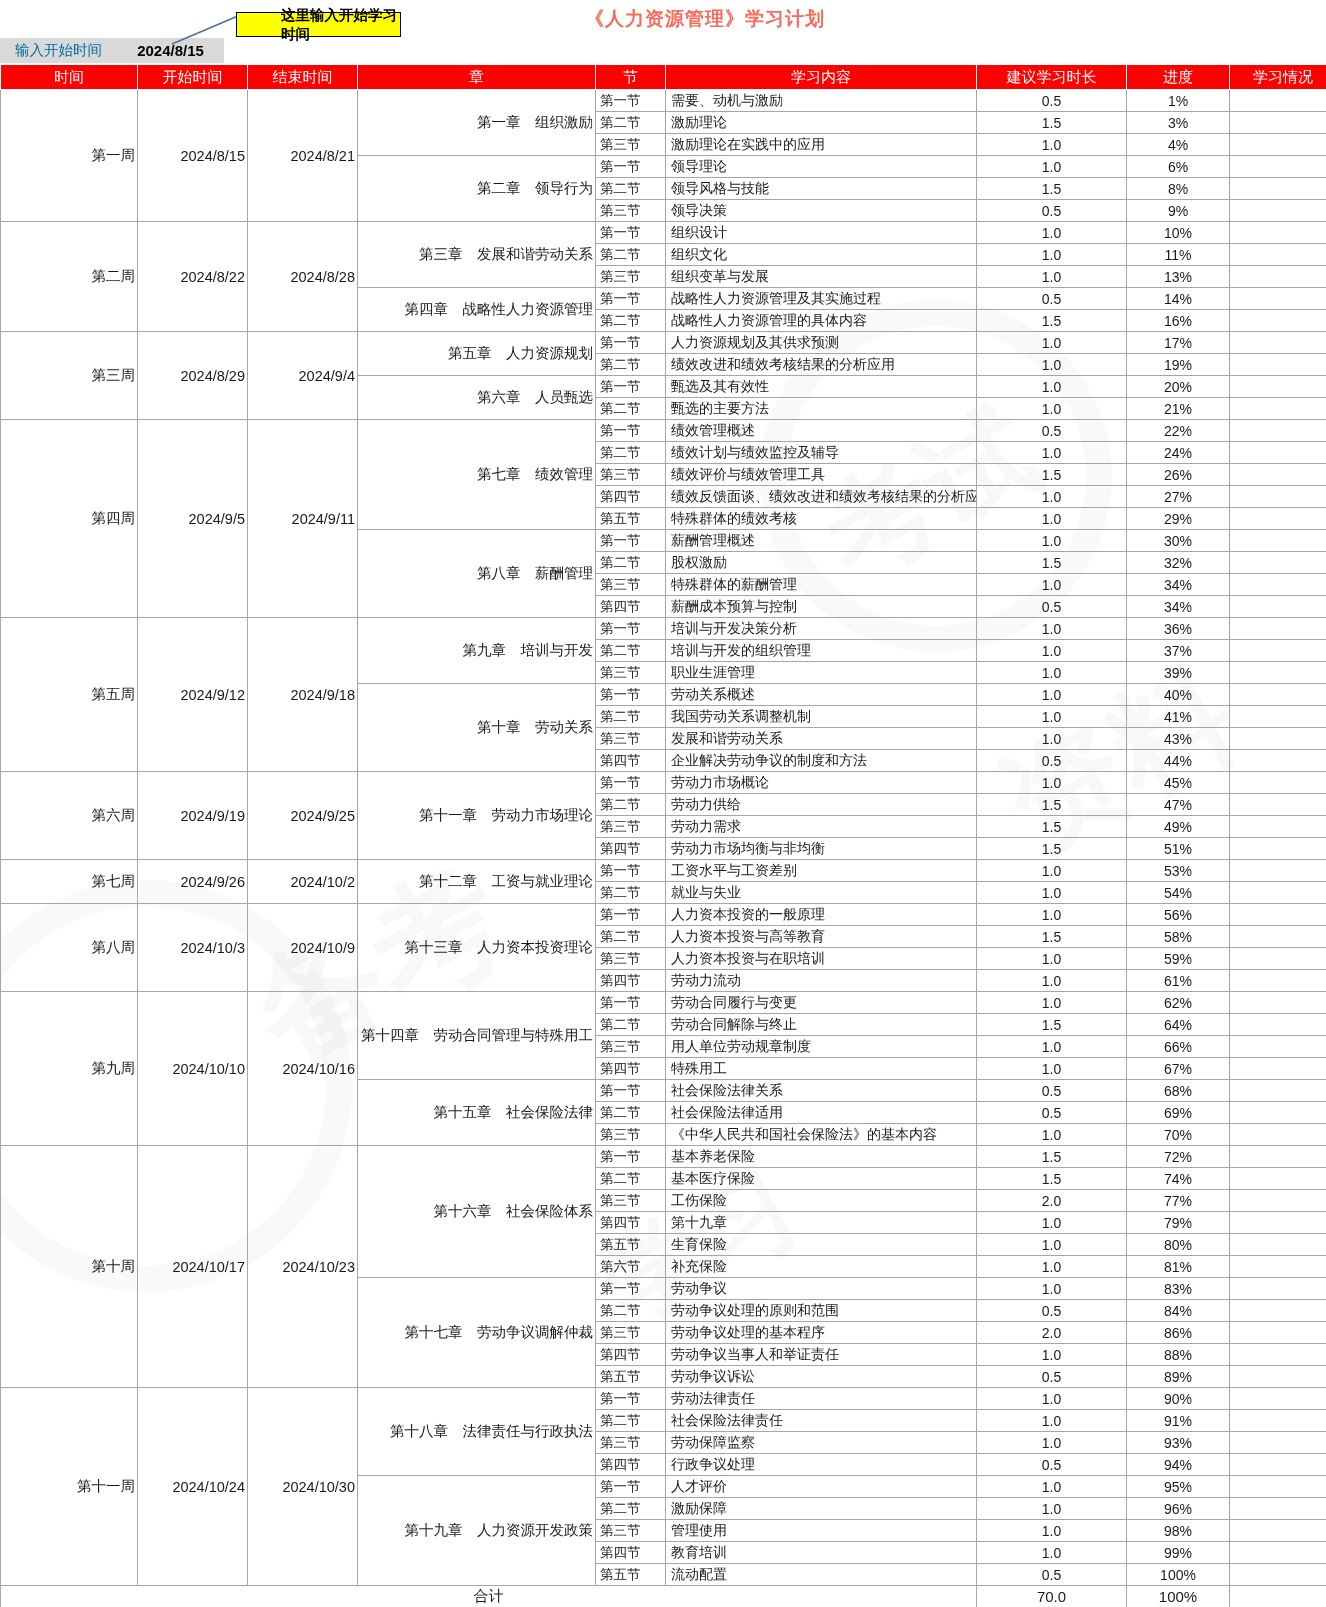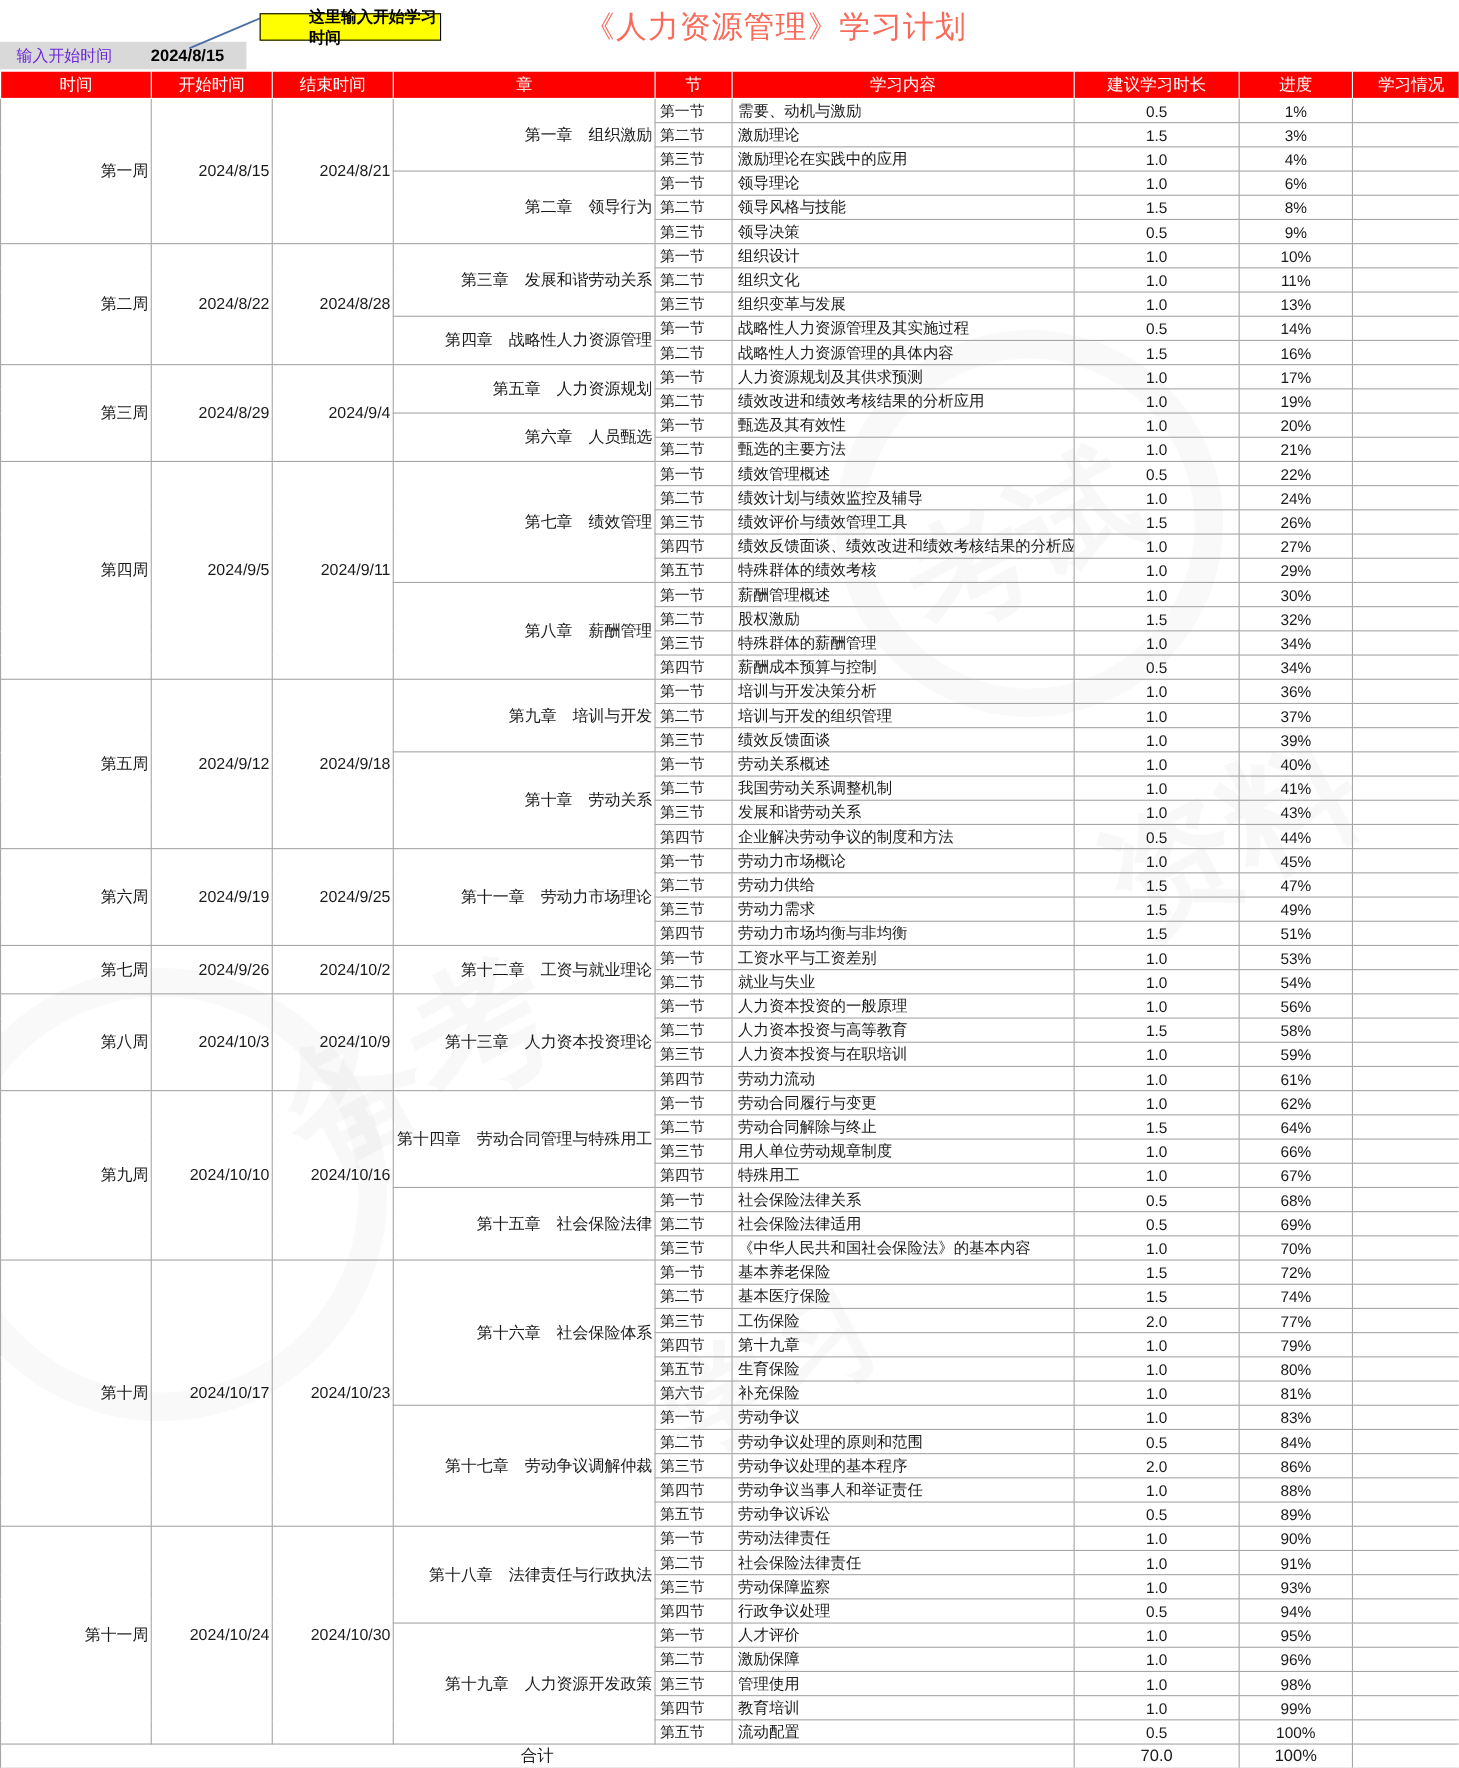--- a/index.html
+++ b/index.html
@@ -12,30 +12,30 @@
   
   #watermark{position:absolute;inset:0;pointer-events:none;z-index:5;overflow:hidden;}
   #watermark .wm{position:absolute;color:rgba(120,120,125,.055);font-weight:bold;
      font-family:"Liberation Sans",sans-serif;white-space:nowrap;transform:rotate(-28deg);}
   #watermark .ring{position:absolute;border:26px solid rgba(130,130,135,.05);border-radius:50%;}
 
   
   #topband{position:absolute;left:0;top:0;width:1326px;height:64px;z-index:10;}
   #inputrow{position:absolute;left:0;top:38px;width:224px;height:25px;
      background:#d9d9d9;display:flex;align-items:center;}
-  #inputrow .lbl{width:117px;text-align:center;font-size:14.5px;color:#6d28d9;}
+  #inputrow .lbl{width:117px;text-align:center;font-size:14.5px;color:#0369a1;}
   #inputrow .val{width:107px;text-align:center;font-size:15px;font-weight:bold;color:#000;}
 
   #callout{position:absolute;left:236px;top:12px;width:165px;height:25px;
      background:#ffff00;border:1.3px solid #000;display:flex;align-items:center;
      justify-content:center;font-size:14.5px;font-weight:bold;color:#000;box-sizing:border-box;padding-left:44px;}
   #leader{position:absolute;left:170px;top:14px;width:70px;height:32px;}
 
   #maintitle{position:absolute;left:470px;top:6px;width:470px;text-align:center;
-     font-size:28px;font-weight:normal;color:#fa6a5a;letter-spacing:1px;
+     font-size:19px;font-weight:bold;color:#fa6a5a;letter-spacing:1px;
      font-family:"DejaVu Sans","Liberation Sans",sans-serif;}
 
   
   table{position:absolute;left:0;top:64px;border-collapse:collapse;
      table-layout:fixed;width:1326px;z-index:8;background:transparent;}
   col.c0{width:137px}  col.c1{width:110px} col.c2{width:110px}
   col.c3{width:238px}  col.c4{width:70px}  col.c5{width:311px}
   col.c6{width:150px}  col.c7{width:103px} col.c8{width:107px}
 
   th{background:#ff0000;color:#ffffff;font-size:15px;font-weight:normal;
@@ -307,21 +307,21 @@
       </tr>
       <tr>
         <td class="sec">第二节</td>
         <td class="content">培训与开发的组织管理</td>
         <td>1.0</td>
         <td>37%</td>
         <td class="empty"></td>
       </tr>
       <tr>
         <td class="sec">第三节</td>
-        <td class="content">绩效反馈面谈</td>
+        <td class="content">职业生涯管理</td>
         <td>1.0</td>
         <td>39%</td>
         <td class="empty"></td>
       </tr>
       <tr>
         <td class="chap" rowspan="4">第十章　劳动关系</td>
         <td class="sec">第一节</td>
         <td class="content">劳动关系概述</td>
         <td>1.0</td>
         <td>40%</td>

